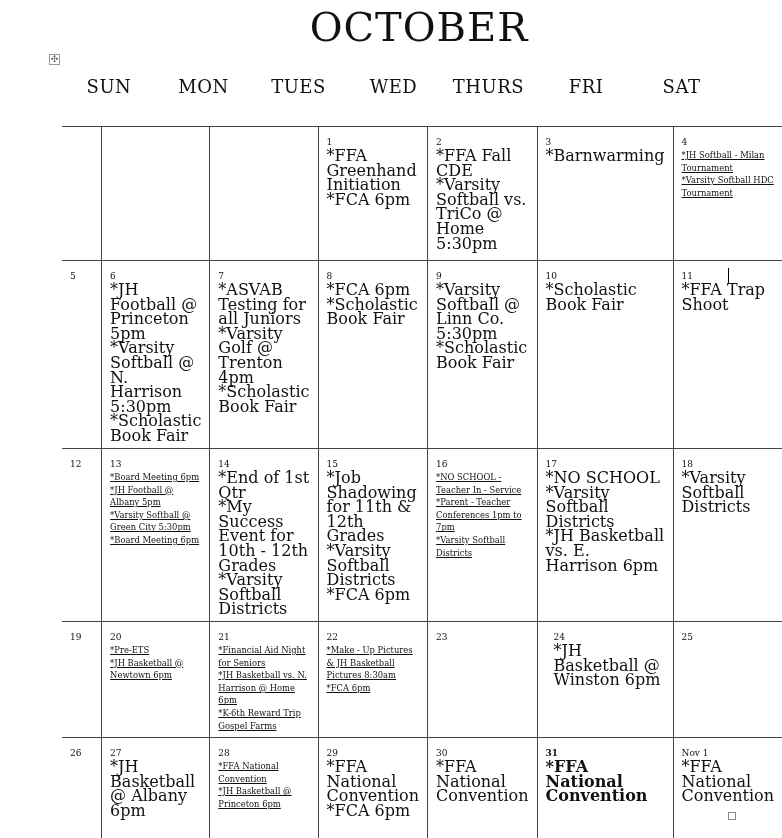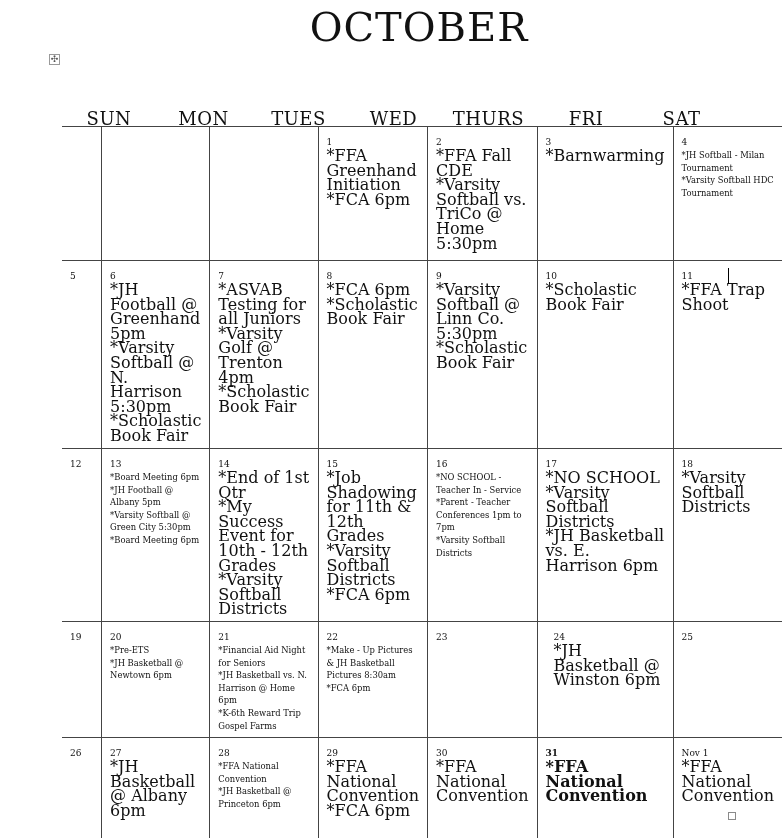--- a/index.html
+++ b/index.html
@@ -8,29 +8,29 @@
   .title { position:absolute; left:0; width:838px; top:4px; text-align:center;
            font-size:40px; letter-spacing:1px; font-family:"DejaVu Serif","Liberation Serif",serif; }
   .title span { display:inline-block; margin-left:0; }
   .move-handle { position:absolute; left:49px; top:54px; width:11px; height:11px;
                  border:1px solid #9a9a9a; box-sizing:border-box; font-size:9px; line-height:9px;
                  text-align:center; color:#555; background:#fff; }
   .resize-handle { position:absolute; left:728px; top:812px; width:8px; height:8px;
                    border:1px solid #8a8a8a; box-sizing:border-box; background:#fff; }
   .cursor { position:absolute; left:728px; top:268px; width:1px; height:16px; background:#000; }
   .headers { position:absolute; top:76px; left:62px; width:665px; height:24px; }
-  .hdr { position:absolute; top:0; text-align:center; font-size:18px; letter-spacing:0.5px;margin-top:32px; }
+  .hdr { position:absolute; top:0; text-align:center; font-size:18px; letter-spacing:0.5px; }
   table.cal { position:absolute; left:62px; top:126px; border-collapse:collapse; table-layout:fixed; }
   table.cal td { vertical-align:top; padding:9px 8px 4px 8px; border-top:1.5px solid #444;
                  border-left:1.2px solid #444; box-sizing:border-box; }
   table.cal td:first-child { border-left:none; }
   table.cal tr:last-child td { border-bottom:1.5px solid #444; }
   .daynum { font-size:9px; line-height:13px; display:block; }
   .ev { display:block; font-size:16px; line-height:14.6px; }
-  .ev.sm { font-size:8.4px; line-height:12.6px; }
+  .ev.sm { font-size:8.4px; line-height:12.6px;text-decoration:underline; }
 </style>
 </head>
 <body>
 
 <div class="title" style="left:0;width:838px;">
   <span>OCTOBER</span>
 </div>
 
 <div class="move-handle">✣</div>
 
@@ -84,21 +84,21 @@
           <span class="ev sm">*JH Softball - Milan Tournament</span>
           <span class="ev sm">*Varsity Softball HDC Tournament</span>
         </td>
       </tr>
       <tr style="height: 188px;">
         <td style="height: 188px;">
           <span class="daynum">5</span>
         </td>
         <td style="height: 188px;">
           <span class="daynum">6</span>
-          <span class="ev">*JH Football @ Greenhand 5pm</span>
+          <span class="ev">*JH Football @ Princeton 5pm</span>
           <span class="ev">*Varsity Softball @ N. Harrison 5:30pm</span>
           <span class="ev">*Scholastic Book Fair</span>
         </td>
         <td style="height: 188px;">
           <span class="daynum">7</span>
           <span class="ev">*ASVAB Testing for all Juniors</span>
           <span class="ev">*Varsity Golf @ Trenton 4pm</span>
           <span class="ev">*Scholastic Book Fair</span>
         </td>
         <td style="height: 188px;">

